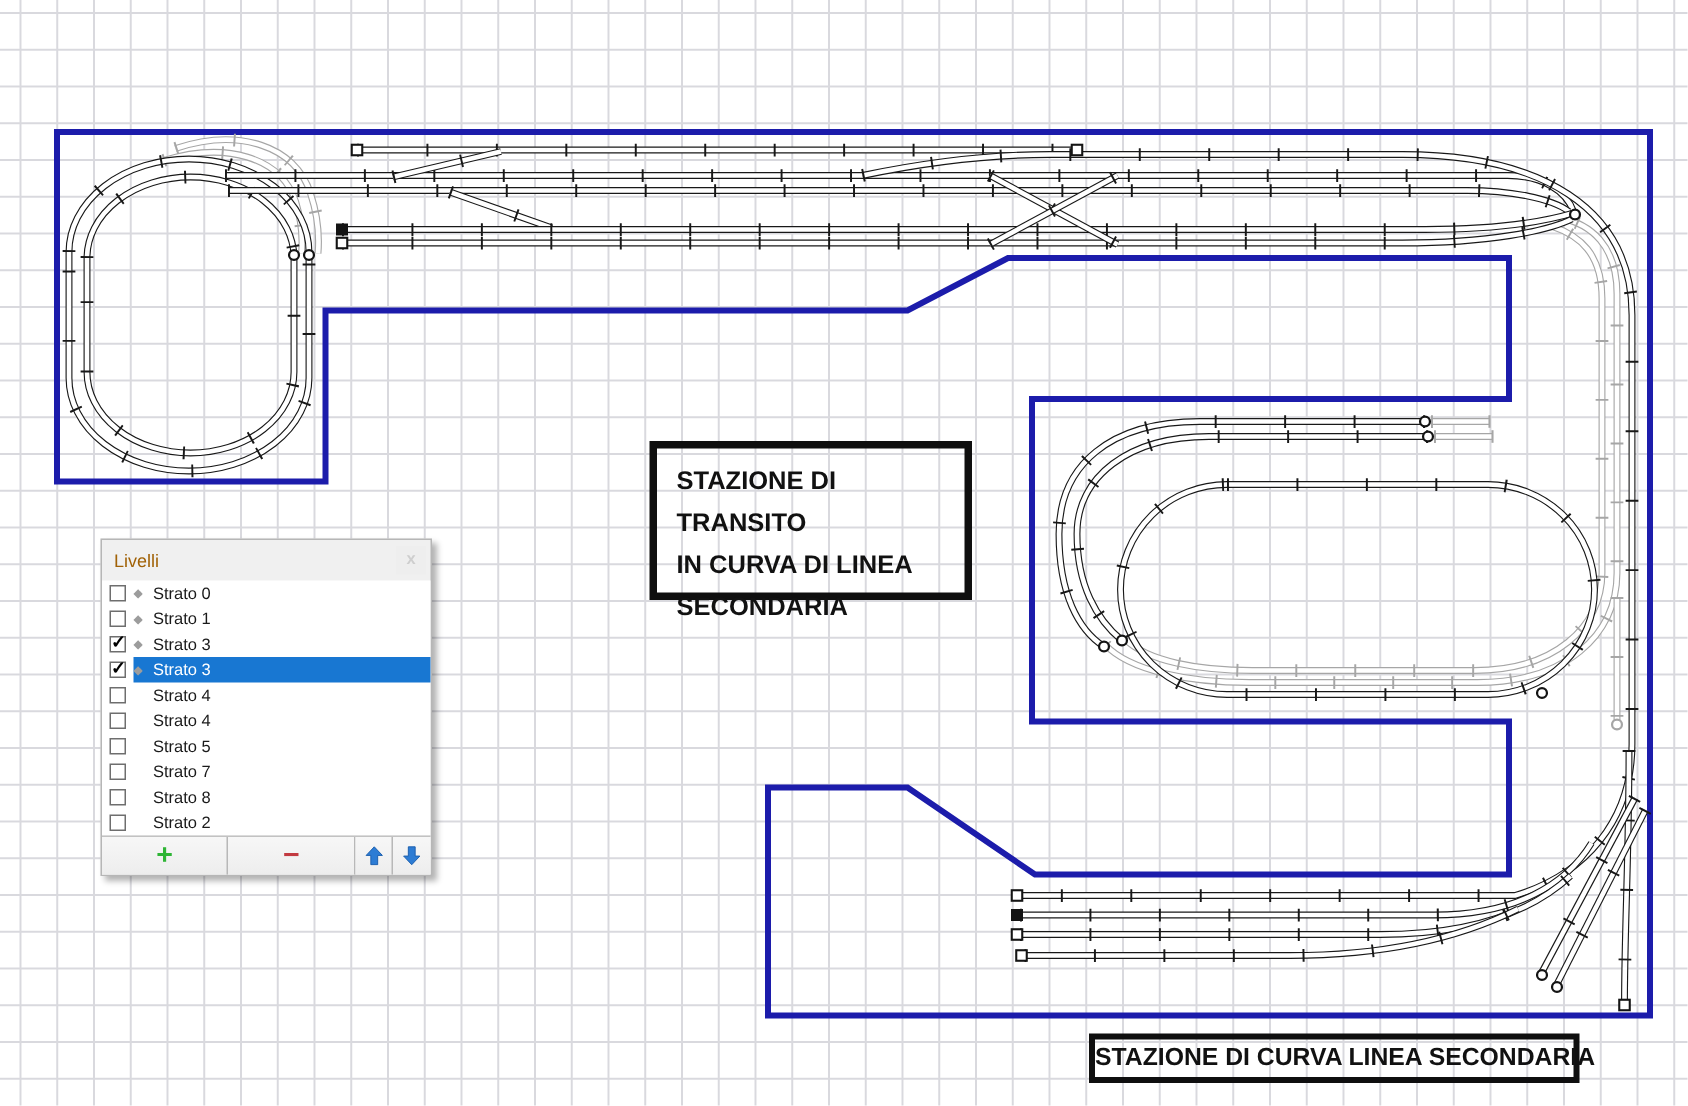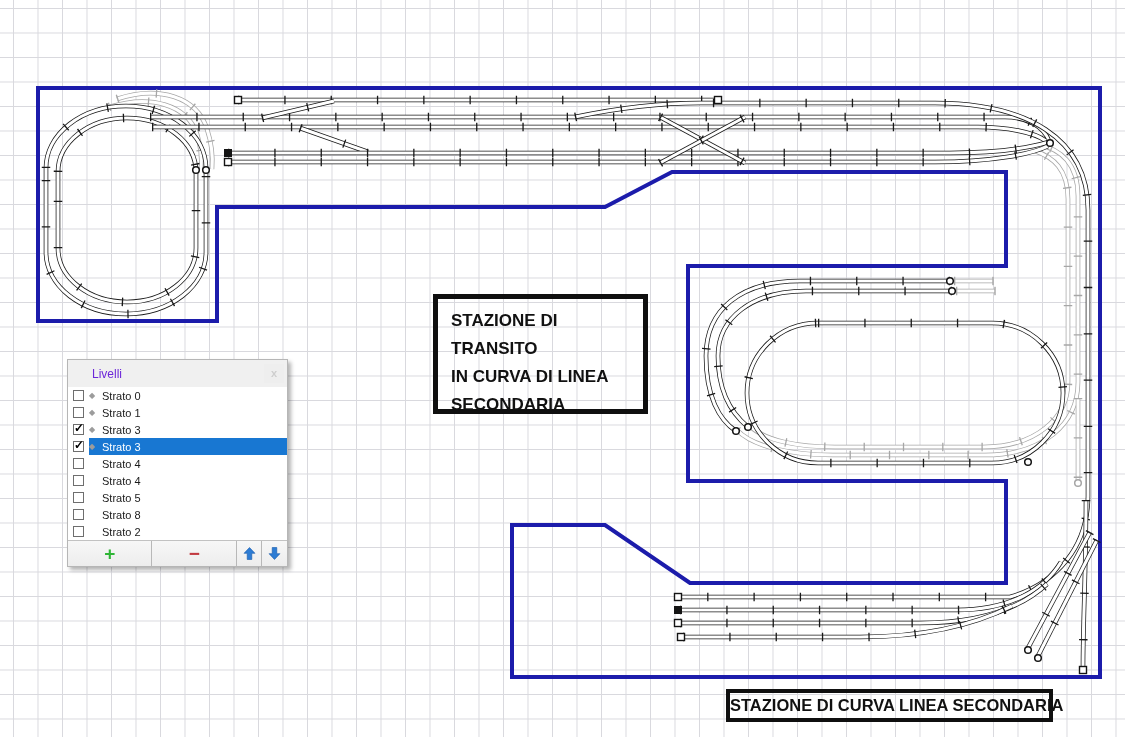--- a/index.html
+++ b/index.html
@@ -6,31 +6,31 @@
   body{font-family:"Liberation Sans",sans-serif;background:#fff;}
   #stage{position:relative;width:1125px;height:737px;overflow:hidden;background-color:#ffffff;
     background-image:
       linear-gradient(to right,#d9d9de 1px,transparent 1px),
       linear-gradient(to bottom,#d9d9de 1px,transparent 1px);
     background-size:24.5px 24.5px;background-position:13px 8px;}
   #plan{position:absolute;left:0;top:0;}
 
   
   .note{position:absolute;background:transparent;color:#111;font-weight:bold;}
-  #note-transit{left:433px;top:294px;width:215px;height:120px;border:5px solid #0f0f0f;
+  #note-transit{left:433px;top:294px;width:215px;height:106px;border:5px solid #0f0f0f;
     font-size:17px;line-height:28px;padding:8px 4px 2px 13px;box-sizing:border-box;letter-spacing:0px;}
   #note-transit span{display:block;}
   #note-head{left:726px;top:689px;width:327px;height:33px;border:4px solid #0f0f0f;
     font-size:16.5px;line-height:24px;text-align:center;box-sizing:border-box;white-space:nowrap;}
 
   
   #livelli{position:absolute;left:67px;top:359px;width:219px;background:#f0f0f0;
     border:1px solid #b6b6b6;box-shadow:3px 3px 4px rgba(0,0,0,0.30);font-size:11px;color:#1a1a1a;}
   #livelli .ttl{position:relative;height:27px;}
-  #livelli .ttl .txt{position:absolute;left:24px;top:7px;font-size:12px;color:#6d28d9;}
+  #livelli .ttl .txt{position:absolute;left:8px;top:7px;font-size:12px;color:#a16207;}
   #livelli .cls{position:absolute;right:3px;top:4px;width:20px;height:19px;background:#eeeeee;
     color:#cecece;font-size:11px;font-weight:bold;text-align:center;line-height:19px;cursor:default;}
   #livelli .hdr{height:16px;display:flex;align-items:center;
     background:linear-gradient(#fdfdfd,#e7e7e7);border-top:1px solid #e2e2e2;border-bottom:1px solid #9d9d9d;}
   #livelli .hdr .eyec{width:27px;display:flex;justify-content:center;border-right:1px solid #cfcfcf;height:16px;align-items:center;}
   #livelli .hdr .nm{padding-left:15px;color:#222;}
   #livelli .rows{background:#ffffff;}
   .lrow{height:17px;display:flex;align-items:center;}
   .lrow .cb{width:11px;height:11px;box-sizing:border-box;border:1.6px solid #6e6e6e;background:#fff;
     margin-left:5px;flex:0 0 auto;position:relative;}
@@ -242,20 +242,27 @@
     </div>
 
     <div class="lrow">
       <span class="cb"></span>
       <span class="sel">
         <span class="dot">◆</span>
         <span class="lbl">Strato 5</span>
       </span>
     </div>
 
+    <div class="lrow">
+      <span class="cb"></span>
+      <span class="sel">
+        <span class="dot">◆</span>
+        <span class="lbl">Strato 7</span>
+      </span>
+    </div>
 
     <div class="lrow">
       <span class="cb"></span>
       <span class="sel">
         <span class="dot">◆</span>
         <span class="lbl">Strato 8</span>
       </span>
     </div>
 
     <div class="lrow">

